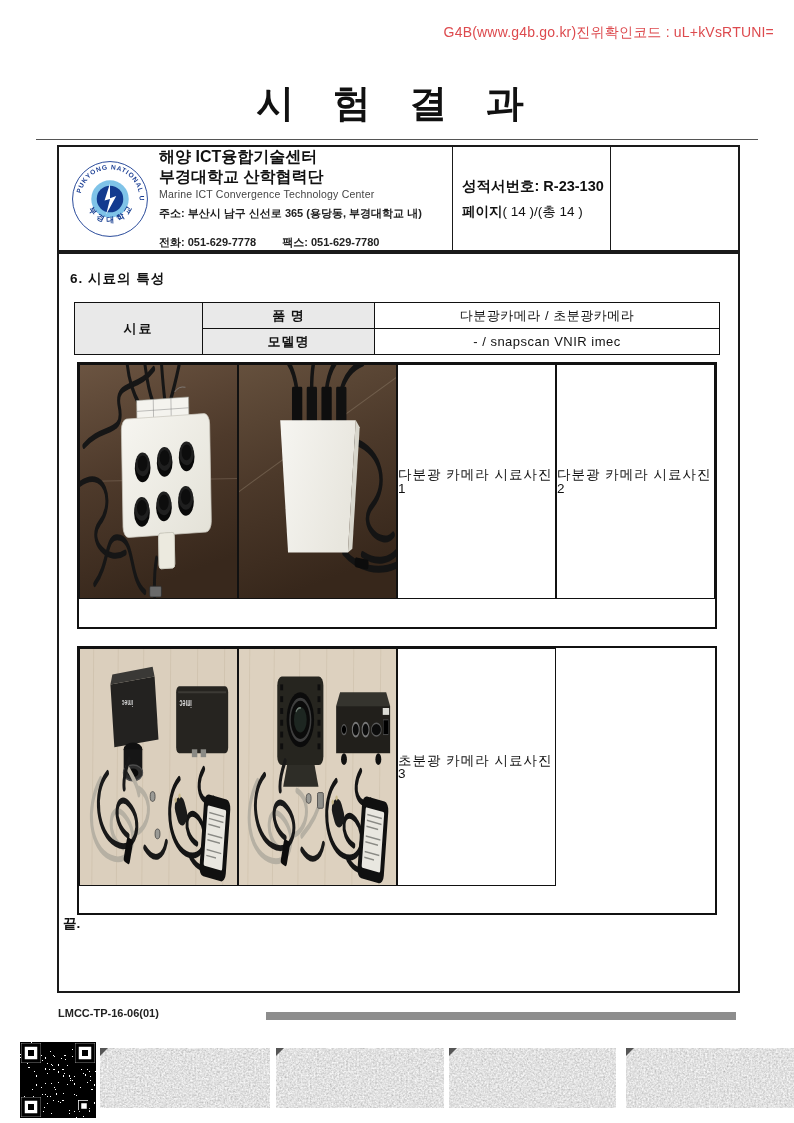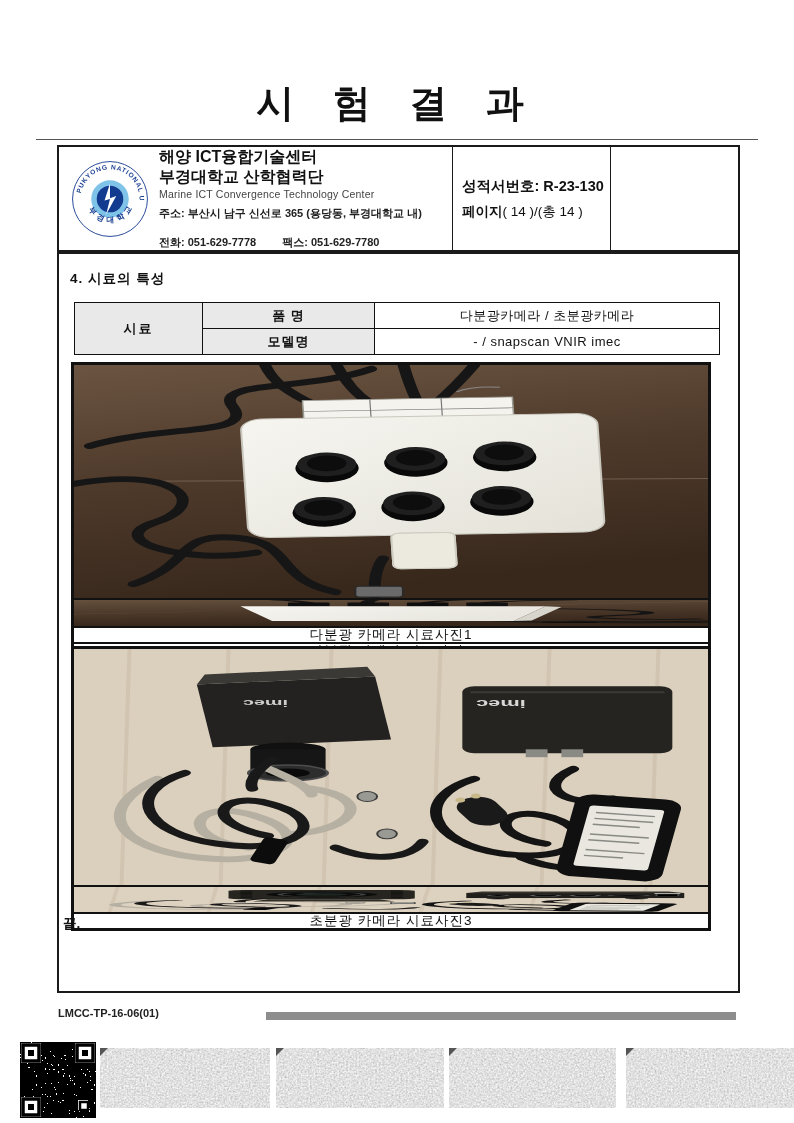--- a/index.html
+++ b/index.html
@@ -37,21 +37,21 @@
   
   .content{position:absolute;left:57px;top:252px;width:683px;height:741px;border:2.5px solid #1a1a1a;}
   .sec-head{position:absolute;left:11px;top:16px;font-size:13.5px;font-weight:bold;color:#111;letter-spacing:1px;}
 
   table.sample{position:absolute;left:15px;top:48px;width:646px;border-collapse:collapse;table-layout:fixed;}
   table.sample td{border:1.6px solid #111;height:26px;text-align:center;vertical-align:middle;font-size:13px;color:#111;}
   td.c-sample{width:128px;background:var(--table-header-bg);font-weight:bold;font-size:13.5px;letter-spacing:2px;}
   td.c-label{width:172px;background:var(--table-header-bg);font-weight:bold;letter-spacing:1px;}
   td.c-value{background:#fff;letter-spacing:0.5px;}
 
-  .pgrid{position:absolute;left:12px;width:640px;border:2.5px solid #111;display:grid;grid-template-columns:1fr;}
+  .pgrid{position:absolute;left:18px;width:640px;border:2.5px solid #111;display:grid;grid-template-columns:1fr 1fr 1fr 1fr;}
   .pgrid.g1{top:108px;grid-template-rows:235px 28px;}
   .pgrid.g2{top:392px;grid-template-rows:238px 27px;}
   .pcell{border:1px solid #111;overflow:hidden;line-height:0;}
   .pcell svg{display:block;width:100%;height:100%;}
   .pcap{border:1px solid #111;display:flex;align-items:center;justify-content:center;font-size:13.5px;color:#111;line-height:1;letter-spacing:1px;}
 
   .endmark{position:absolute;left:4px;top:661px;font-size:13.5px;font-weight:bold;color:#111;}
 
   .doc-code{position:absolute;left:58px;top:1007px;font-size:11px;font-weight:bold;color:#222;font-family:"Liberation Sans","DejaVu Sans",sans-serif;}
   .foot-bar{position:absolute;left:266px;top:1012px;width:470px;height:8px;background:var(--footer-bar);}
@@ -59,20 +59,21 @@
   .qr{position:absolute;left:20px;top:1042px;width:76px;height:76px;}
   .band{position:absolute;top:1048px;height:60px;}
   .band svg{display:block;width:100%;height:100%;}
   .b1{left:100px;width:170px;} .b2{left:276px;width:168px;} .b3{left:449px;width:167px;} .b4{left:626px;width:168px;}
 </style>
 </head>
 <body>
 
 <div class="page">
 
+  <div class="verify">G4B(www.g4b.go.kr)진위확인코드 : uL+kVsRTUNI=</div>
 
   <div class="title">시 험 결 과</div>
   <div class="title-rule"></div>
 
   <div class="hdr">
     <div class="hdr-left">
       <svg class="logo" viewBox="0 0 100 100">
         <circle cx="50" cy="50" r="48" fill="#fff" stroke="#1c3f94" stroke-width="1.2"></circle>
         <defs>
           <path id="arcTop" d="M50,50 m-38,0 a38,38 0 1,1 76,0" fill="none"></path>
@@ -99,21 +100,21 @@
       </div>
     </div>
     <div class="hdr-mid">
       <div class="rep-no">성적서번호: R-23-130</div>
       <div class="rep-pg"><b>페이지</b><span>( 14 )/(총 14 )</span></div>
     </div>
     <div class="hdr-right"></div>
   </div>
 
   <div class="content">
-    <div class="sec-head">4. 시료의 특성</div>
+    <div class="sec-head">6. 시료의 특성</div>
 
     <table class="sample">
       <tbody>
           <tr>
         <td class="c-sample" rowspan="2">시료</td>
         <td class="c-label">품  명</td>
         <td class="c-value">다분광카메라 / 초분광카메라</td>
       </tr>
       <tr>
         <td class="c-label">모델명</td>

